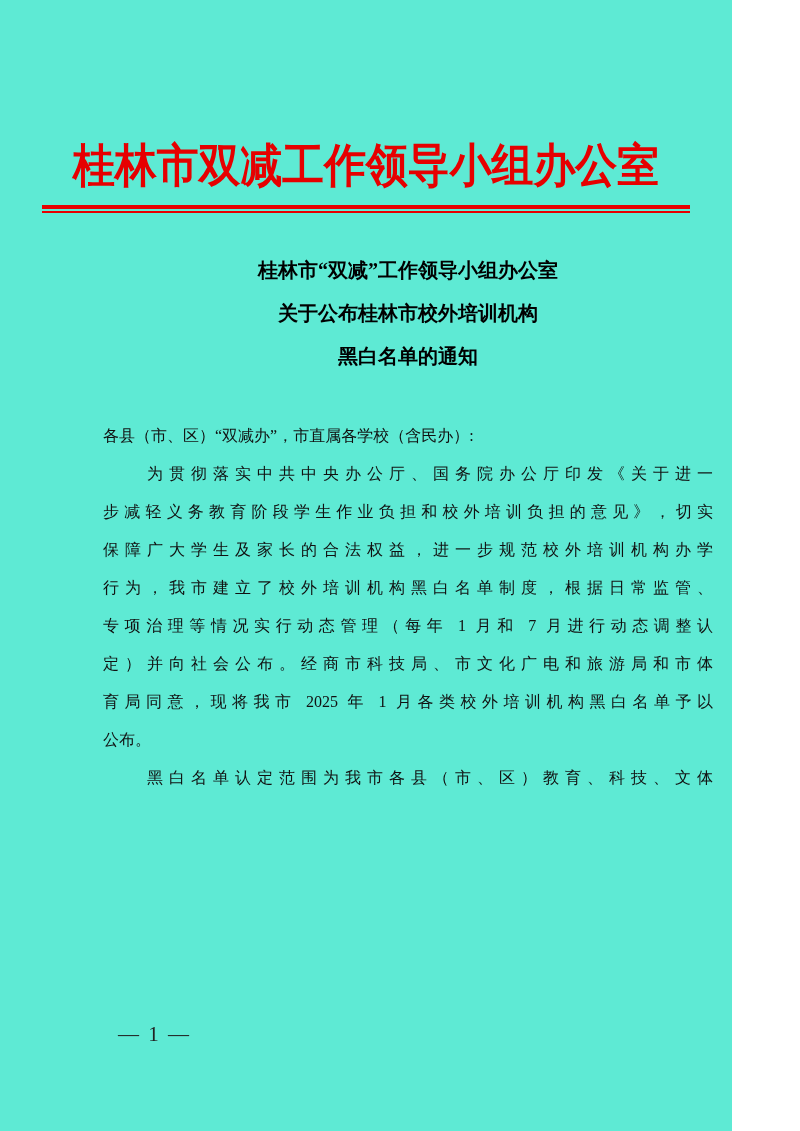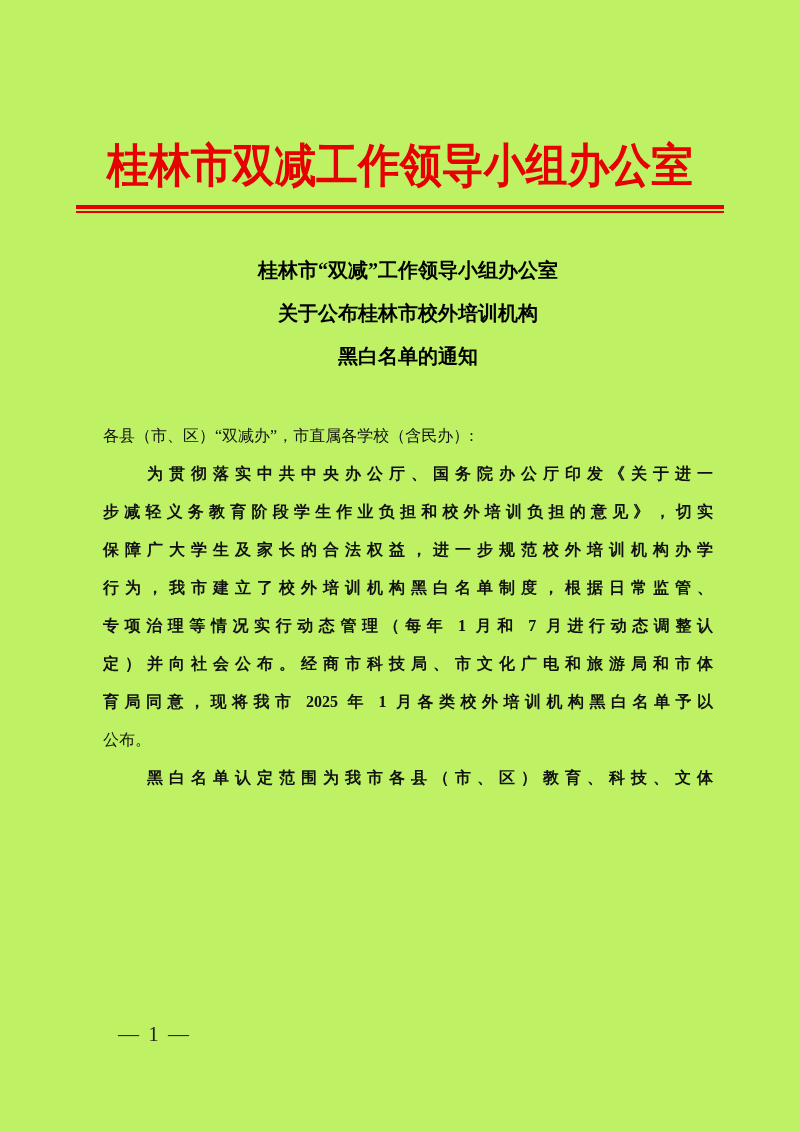--- a/index.html
+++ b/index.html
@@ -2,23 +2,23 @@
 <html><head>
 <meta charset="utf-8">
 <style>
   html, body {
     margin: 0;
     padding: 0;
     background: #ffffff;
   }
   .page {
     position: relative;
-    width: 800px;
+    width: 732px;
     height: 1131px;
-    background: #bef264;
+    background: #5eead4;
     overflow: hidden;
     font-family: "Liberation Serif", "DejaVu Serif", serif;
     color: #111111;
   }
   
   .banner {
     margin: 143px 0 0 0;
     text-align: center;
     color: #e60000;
     font-size: 46px;
@@ -62,21 +62,20 @@
     margin: 39px 0 0 103px;
   }
   .line {
     font-size: 16px;
     line-height: 38px;
     color: #111111;
   }
   .just {
     text-align: justify;
     text-align-last: justify;
-    font-weight: bold;
   }
   .indent {
     text-indent: 44px;
   }
   .heading {
     font-family: "Liberation Sans", "DejaVu Sans", sans-serif;
     font-weight: bold;
     margin-top: 18px;
   }
   

